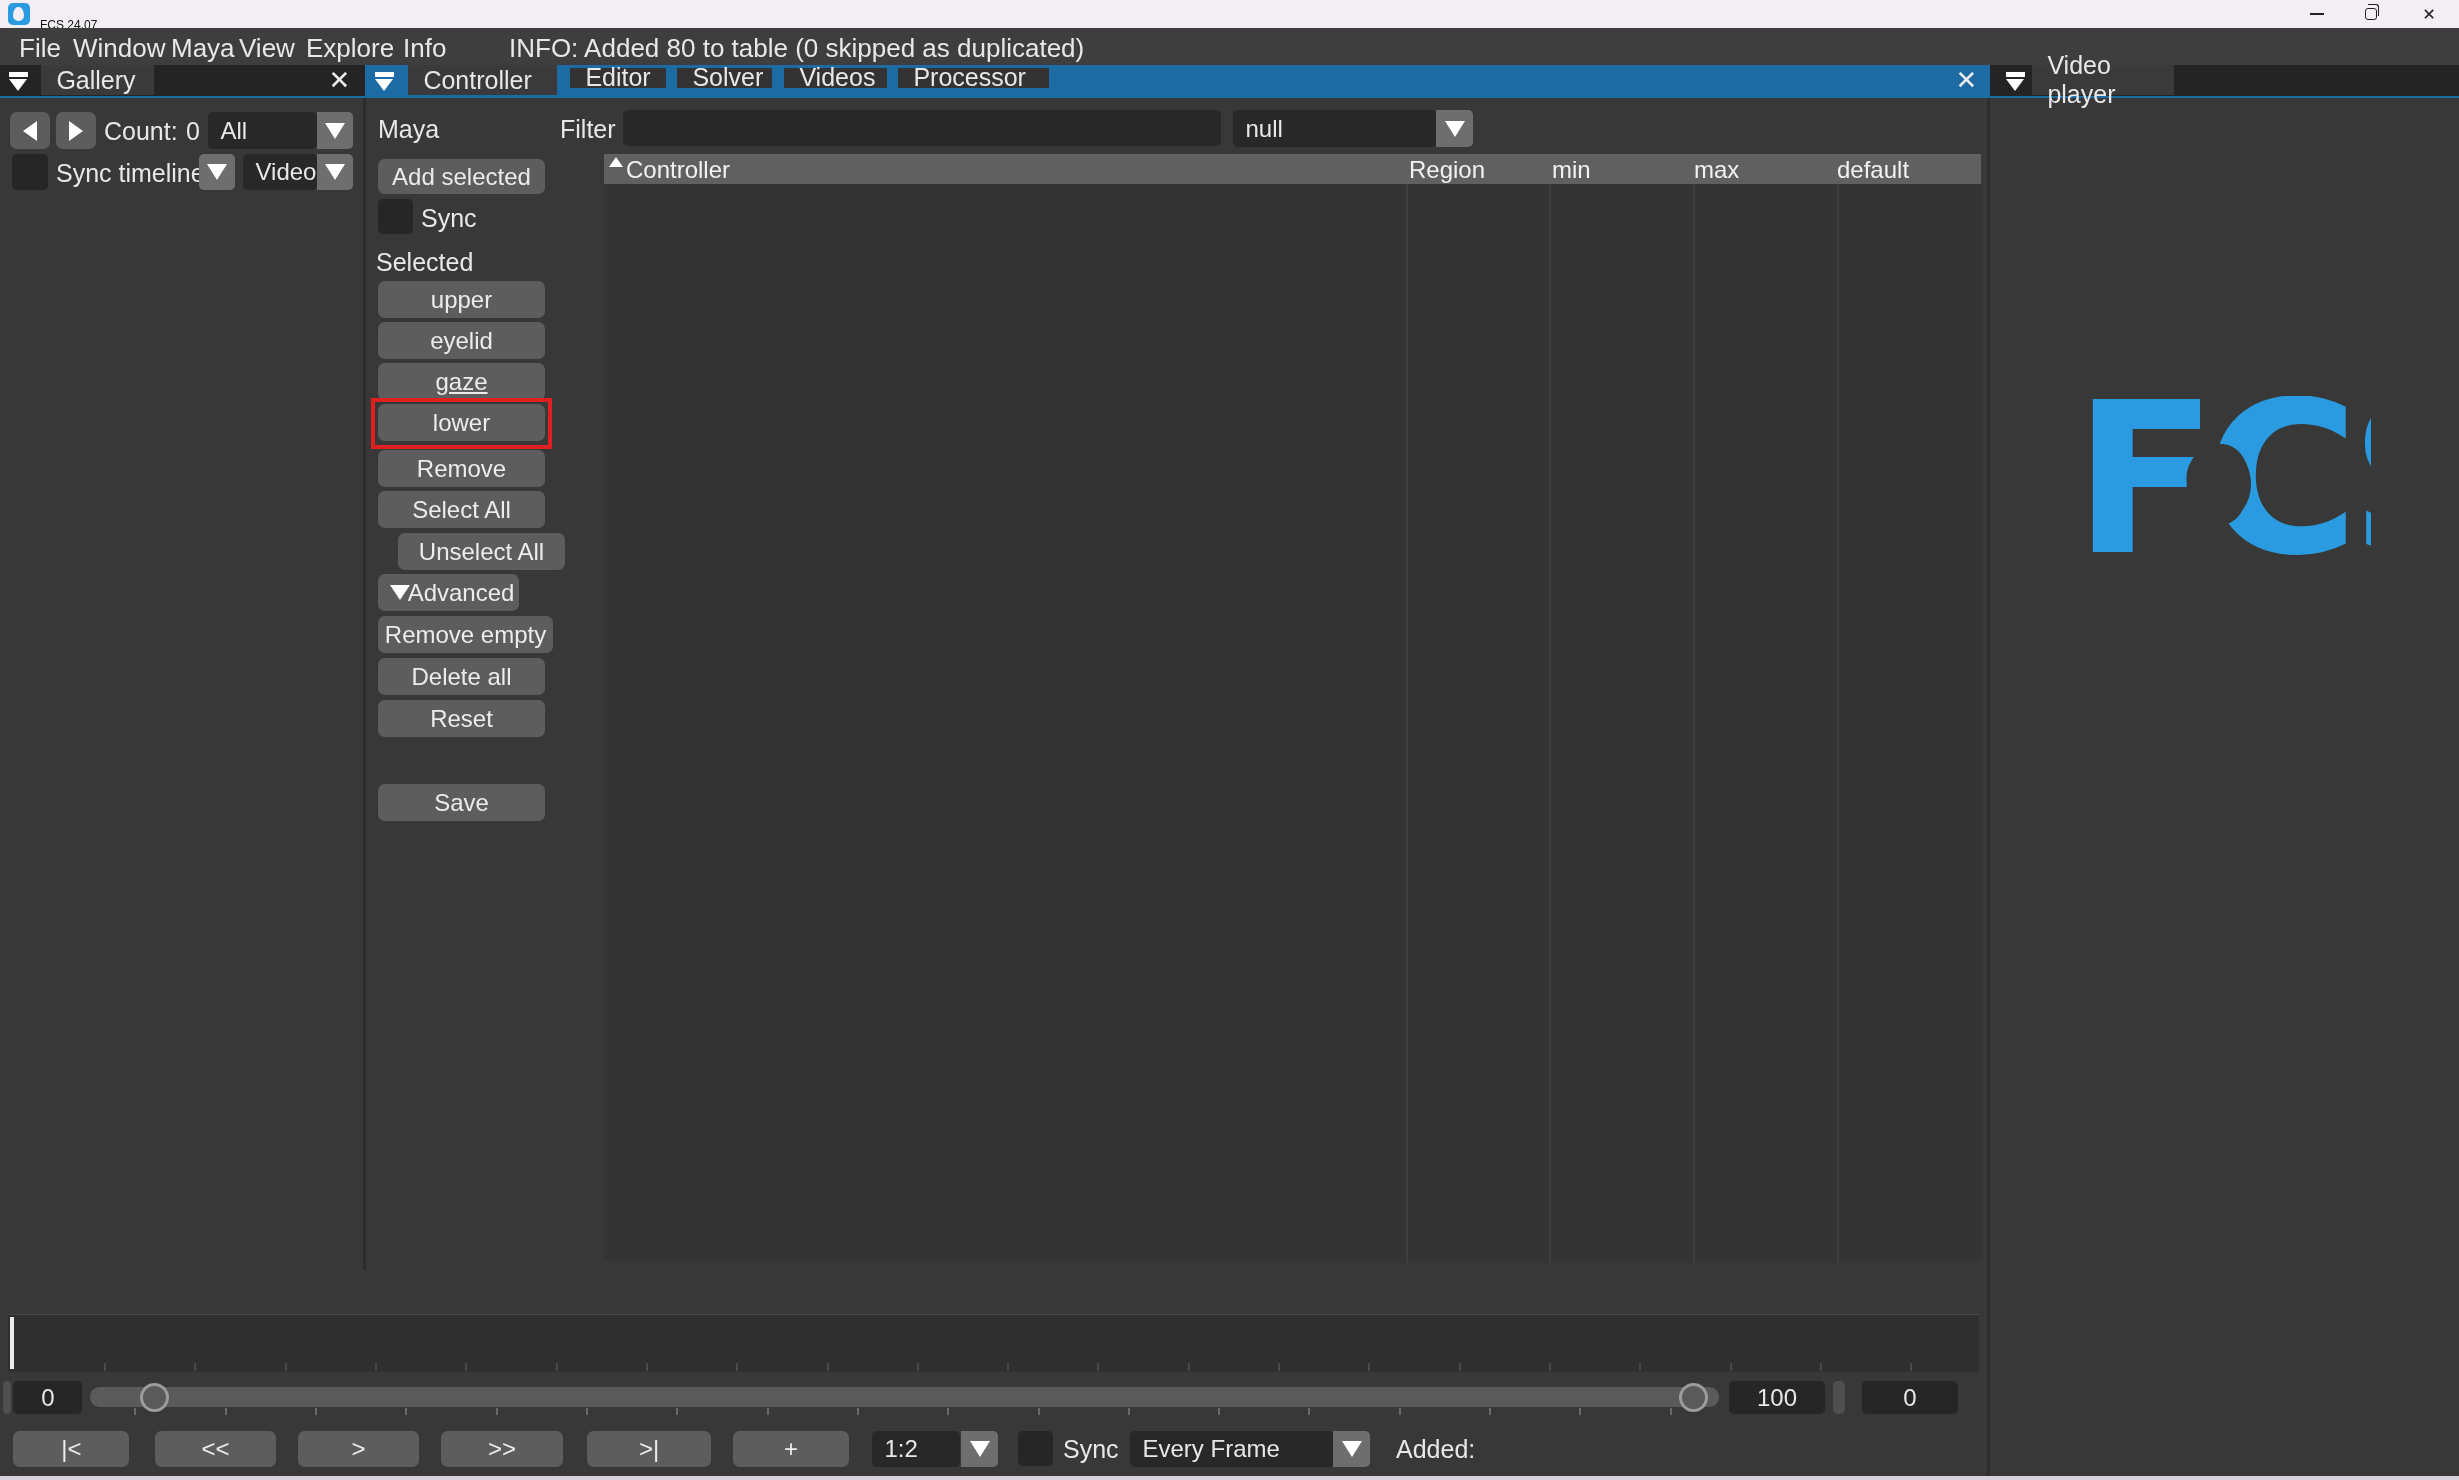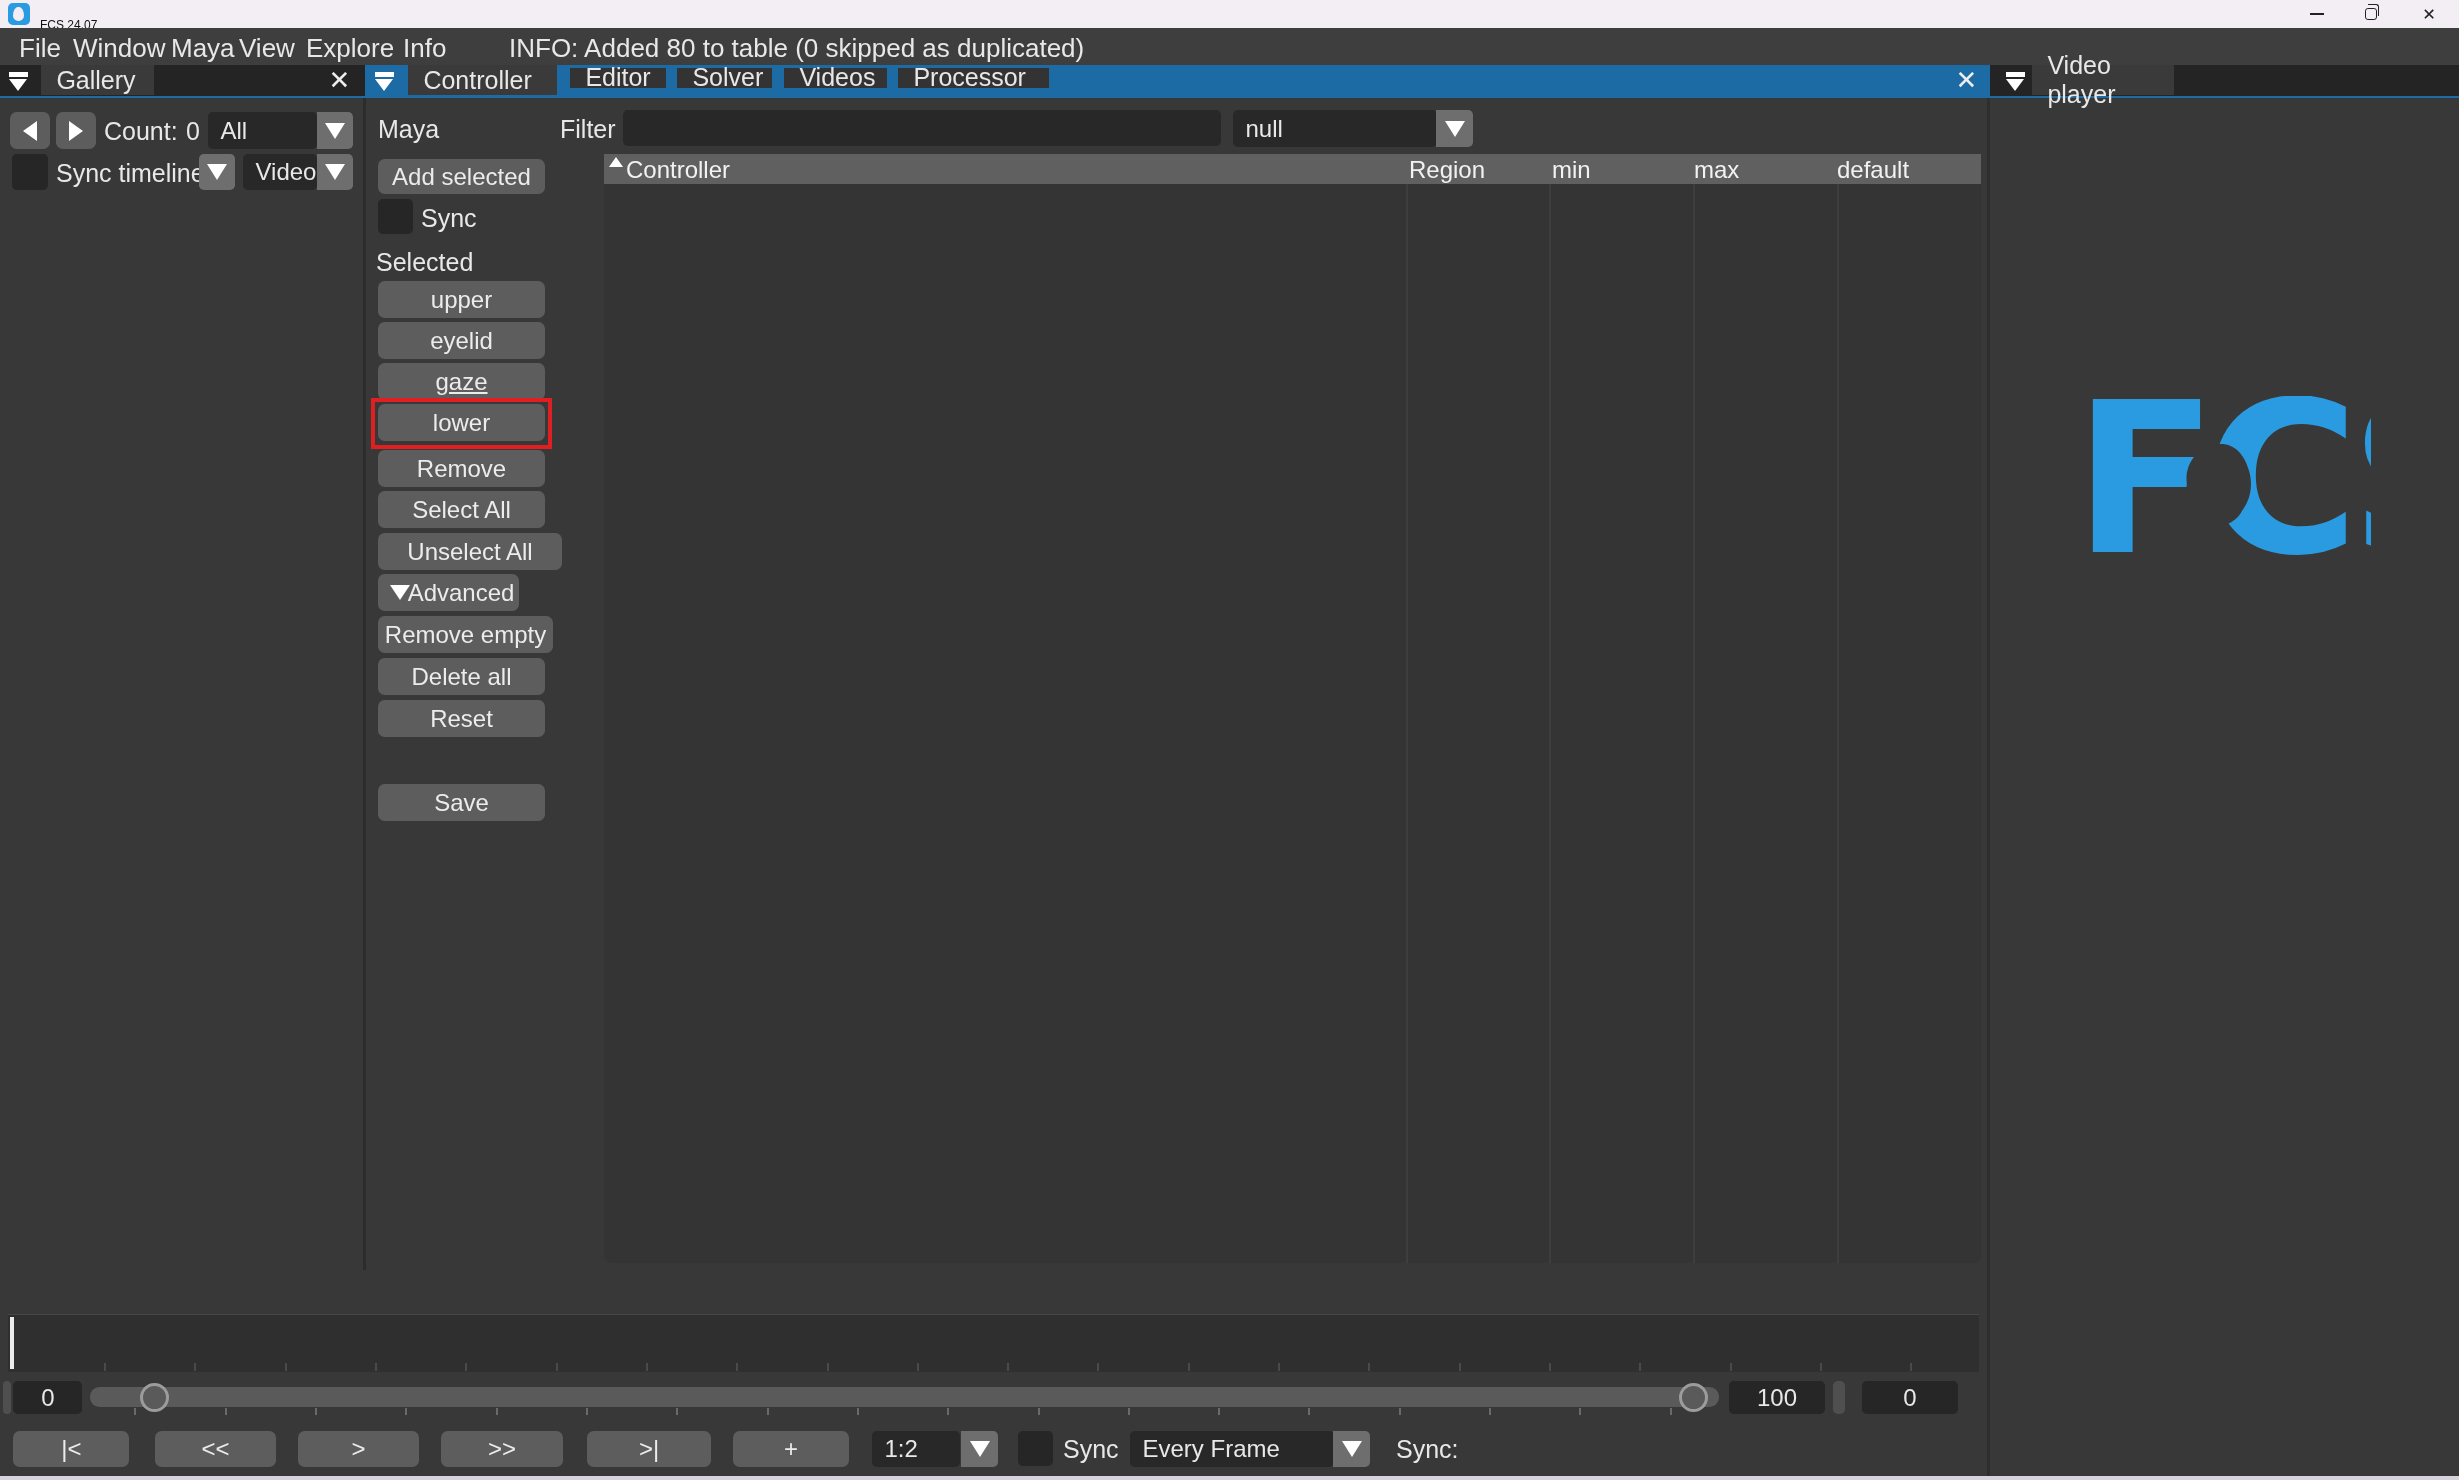--- a/index.html
+++ b/index.html
@@ -171,21 +171,21 @@
   <span class="lbl" style="left:376px; top:248px;">Selected</span>
 
   <div class="btn" style="left:378px; top:281px; width:167px; height:37px;">upper</div>
   <div class="btn" style="left:378px; top:322px; width:167px; height:37px;">eyelid</div>
   <div class="btn" style="left:378px; top:363px; width:167px; height:37px;text-decoration:underline;">gaze</div>
   <div class="btn" style="left:378px; top:404px; width:167px; height:37px;">lower</div>
   <div class="highlight"></div>
 
   <div class="btn" style="left:378px; top:450px; width:167px; height:37px;">Remove</div>
   <div class="btn" style="left:378px; top:491px; width:167px; height:37px;">Select All</div>
-  <div class="btn" style="left:378px; top:533px; width:184px; height:37px;">Unselect All</div>
+  <div class="btn" style="left:398px; top:533px; width:167px; height:37px;">Unselect All</div>
 
   <div class="btn" style="left:378px; top:574px; width:141px; height:37px; padding-left:25px;">
     <span class="adv-tri"></span>
     <span>Advanced</span>
   </div>
   <div class="btn" style="left:378px; top:616px; width:175px; height:37px;">Remove empty</div>
   <div class="btn" style="left:378px; top:658px; width:167px; height:37px;">Delete all</div>
   <div class="btn" style="left:378px; top:700px; width:167px; height:37px;">Reset</div>
   <div class="btn" style="left:378px; top:784px; width:167px; height:37px;">Save</div>
 
@@ -275,17 +275,17 @@
   <div class="darkbox" style="left:872px; top:1431px; width:88px; height:36px;">1:2</div>
   <div class="dd-btn" style="left:961px; top:1431px; width:37px; height:36px;">
       <span class="dd-tri"></span>
     </div>
   <div class="checkbox" style="left:1018px; top:1431px; width:35px; height:35px;"></div>
   <span class="lbl" style="left:1063px; top:1435px;">Sync</span>
   <div class="darkbox" style="left:1130px; top:1431px; width:204px; height:36px;">Every Frame</div>
   <div class="dd-btn" style="left:1333px; top:1431px; width:37px; height:36px;">
       <span class="dd-tri"></span>
     </div>
-  <span class="lbl" style="left:1396px; top:1435px;">Sync:</span>
+  <span class="lbl" style="left:1396px; top:1435px;">Added:</span>
 
   <div class="bottom-edge"></div>
 </div>
 
 
 </body></html>

